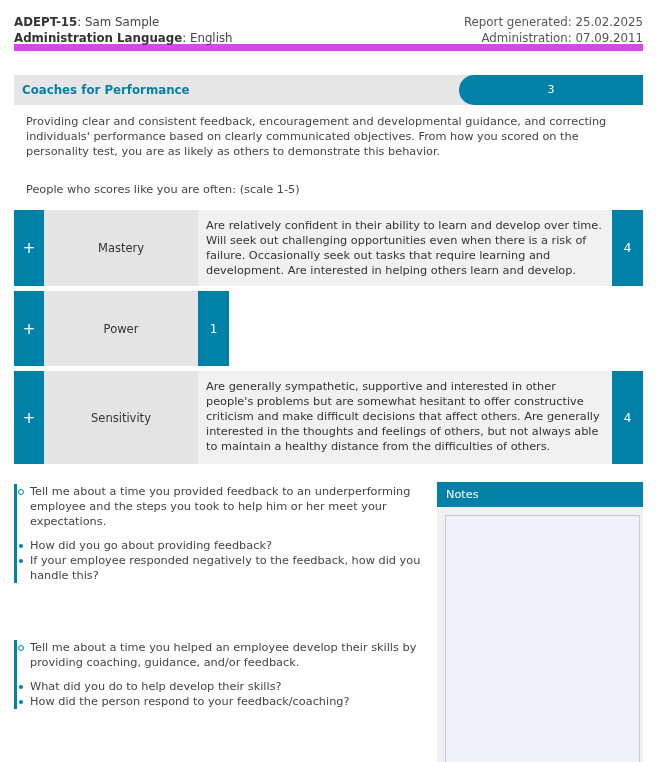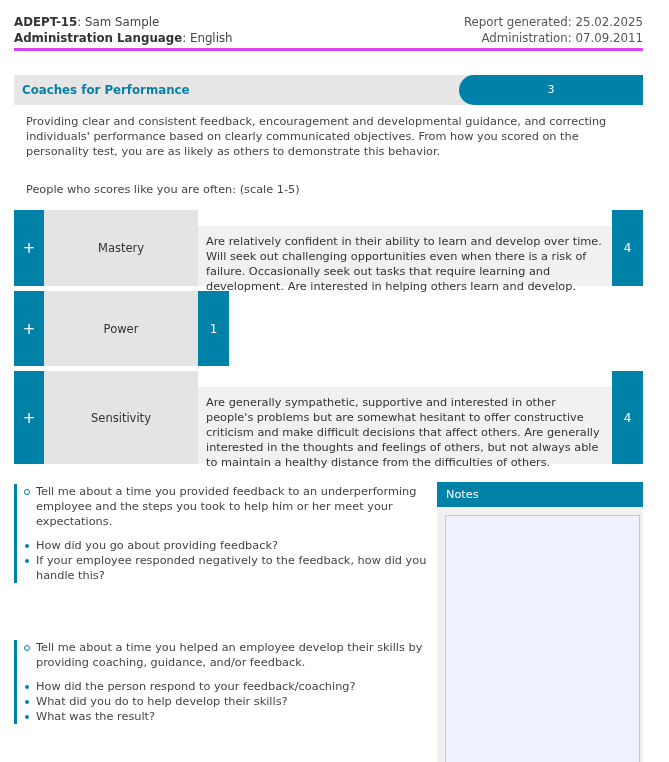--- a/index.html
+++ b/index.html
@@ -1,37 +1,37 @@
 <!DOCTYPE html>
 <html><head>
 <meta charset="utf-8">
 <style>
   * { box-sizing: border-box; margin: 0; padding: 0; }
   html, body { width: 669px; height: 762px; overflow: hidden; background: #ffffff; }
   body { font-family: "DejaVu Sans", sans-serif; font-size: 11.5px; color: #333333; position: relative; }
 
-  .header { position: absolute; left: 14px; top: 14px; width: 629px; height: 37px; border-bottom: 3px solid #d946ef; }
+  .header { position: absolute; left: 14px; top: 14px; width: 629px; height: 37px; border-bottom: 7px solid #d946ef; }
   .header .left { position: absolute; left: 0; top: 1px; line-height: 15.5px; font-size: 11.8px; color: #444; }
   .header .left b { color: #333; font-weight: bold; }
   .header .right { position: absolute; right: 0; top: 1px; line-height: 15.5px; font-size: 11.8px; color: #555; text-align: right; }
 
   .title-bar { position: absolute; left: 14px; top: 75px; width: 629px; height: 30px; background: #e6e6e6; }
   .title-bar .title { position: absolute; left: 8px; top: 8px; font-weight: bold; font-size: 11.8px; color: #0a7fa5; }
   .title-bar .pill { position: absolute; left: 445px; top: 0; width: 184px; height: 30px; background: #0082a8; border-radius: 15px 0 0 15px; color: #ffffff; font-size: 11px; text-align: center; line-height: 30px; }
 
   .intro { position: absolute; left: 26px; top: 114px; width: 590px; font-size: 11.3px; line-height: 15px; color: #444; }
   .scale { position: absolute; left: 26px; top: 183px; font-size: 11.3px; color: #444; }
 
   .trait-row { position: absolute; left: 14px; width: 629px; display: flex; }
   .trait-row .plus { width: 30px; background: #0082a8; color: #ffffff; font-size: 15px; display: flex; align-items: center; justify-content: center; }
   .trait-row .label { width: 154px; background: #e4e4e4; color: #333; font-size: 11.5px; display: flex; align-items: center; justify-content: center; }
-  .trait-row .desc { width: 414px; background: #f1f1f1; color: #333; font-size: 11.3px; line-height: 15px; padding: 8px 8px 0 8px; margin-top: 16px; }
+  .trait-row .desc { width: 414px; background: #f1f1f1; color: #333; font-size: 11.3px; line-height: 15px; padding: 8px 8px 0 8px; }
   .trait-row .score { width: 31px; background: #0082a8; color: #ffffff; font-size: 12px; display: flex; align-items: center; justify-content: center; }
 
-  .qblock { position: absolute; left: 14px; width: 418px; border-left: 3px solid #0082a8; padding-left: 6px; font-size: 11.3px; line-height: 15px; color: #444; }
+  .qblock { position: absolute; left: 14px; width: 418px; border-left: 3px solid #0082a8; padding-left: 0; font-size: 11.3px; line-height: 15px; color: #444; }
   .qblock .main { position: relative; padding-left: 13px; margin-bottom: 9px; }
   .qblock .main::before { content: ""; position: absolute; left: 1px; top: 5px; width: 4px; height: 4px; border: 1px solid #0082a8; border-radius: 50%; }
   .qblock .sub { position: relative; padding-left: 13px; }
   .qblock .sub::before { content: ""; position: absolute; left: 2px; top: 6px; width: 4px; height: 4px; background: #0082a8; border-radius: 50%; }
 
   .notes { position: absolute; left: 437px; top: 482px; width: 206px; height: 324px; background: #f1f1f1; }
   .notes .nhead { height: 25px; background: #0082a8; color: #ffffff; font-size: 11.3px; padding-left: 9px; line-height: 25px; }
   .notes textarea { position: absolute; left: 8px; top: 33px; width: 195px; height: 260px; background: #eff2fc; border: 1px solid #c8c9d2; resize: none; outline: none; }
 </style>
 </head>
@@ -77,21 +77,20 @@
 </div>
 
 <div class="qblock" style="top:484px;">
   <div class="main">Tell me about a time you provided feedback to an underperforming employee and the steps you took to help him or her meet your expectations.</div>
   <div class="sub">How did you go about providing feedback?</div>
   <div class="sub">If your employee responded negatively to the feedback, how did you handle this?</div>
 </div>
 
 <div class="qblock" style="top:640px;">
   <div class="main">Tell me about a time you helped an employee develop their skills by providing coaching, guidance, and/or feedback.</div>
+  <div class="sub">What did you do to help develop their skills?</div>
   <div class="sub">How did the person respond to your feedback/coaching?</div>
-  <div class="sub">What did you do to help develop their skills?</div>
-  <div class="sub">What was the result?</div>
 </div>
 
 <div class="notes">
   <div class="nhead">Notes</div>
   <textarea style=""></textarea>
 </div>
 
 </body></html>

